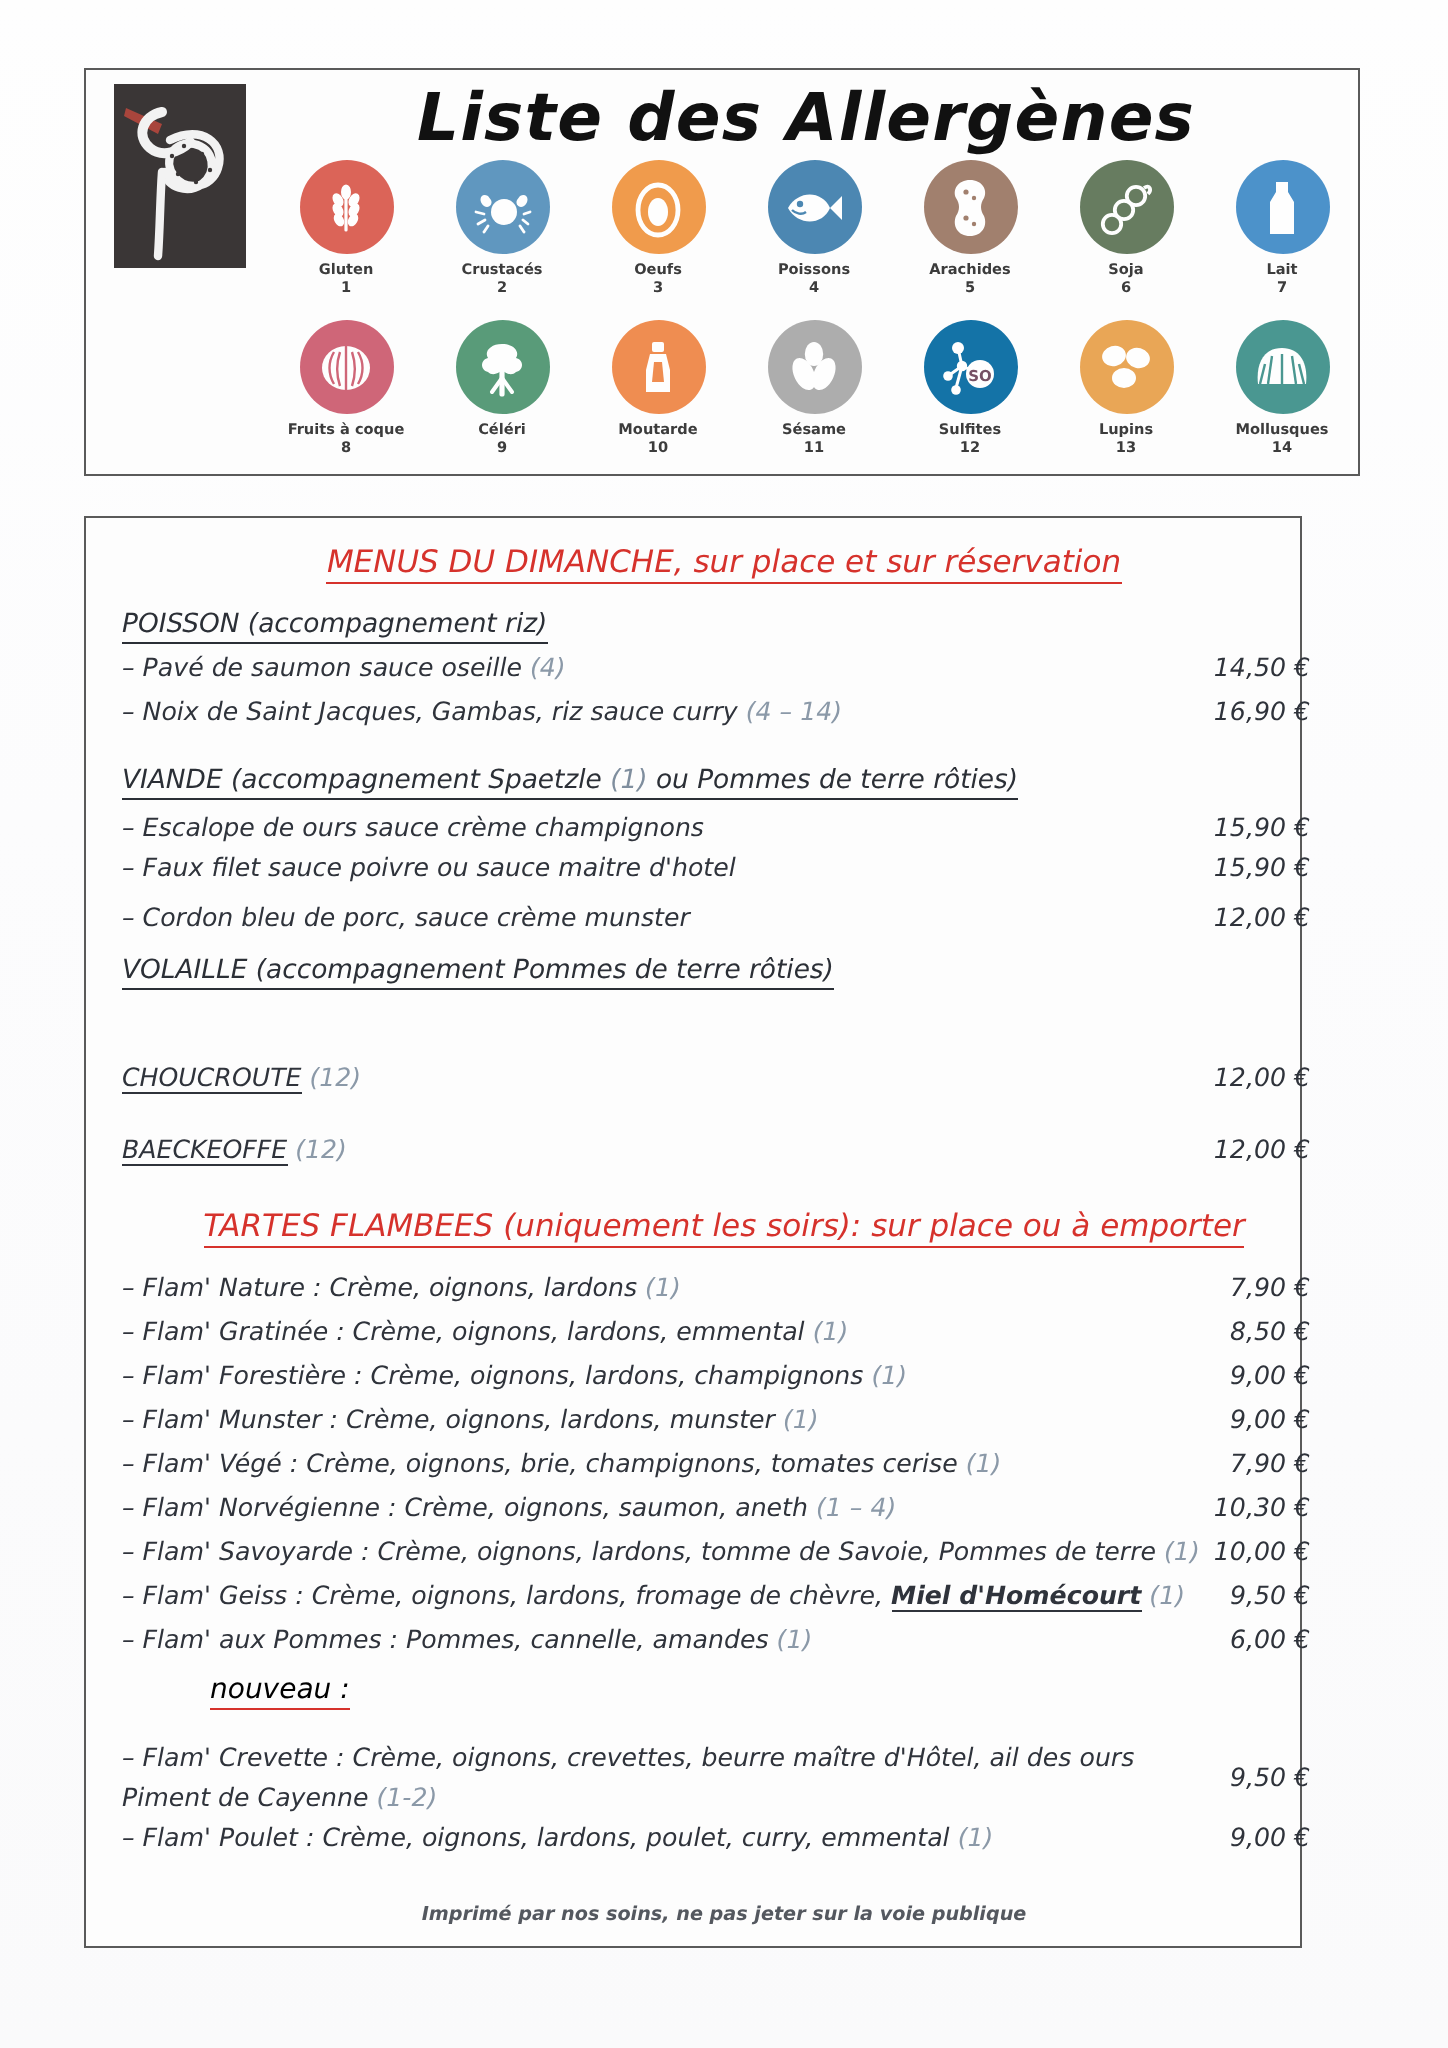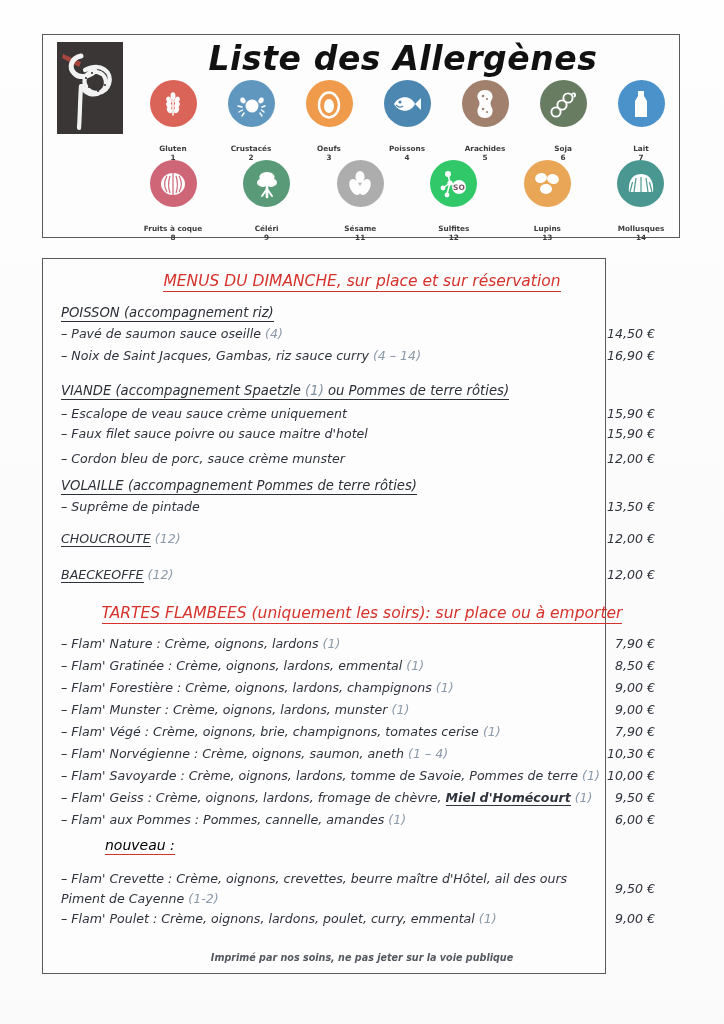--- a/index.html
+++ b/index.html
@@ -65,21 +65,21 @@
   .allergen .disc {
     width: 47px; height: 47px;
     border-radius: 50%;
     display: flex;
     align-items: center;
     justify-content: center;
     opacity: 0.93;
   }
   .allergen .disc svg { display:block; }
   .allergen .a-label {
-    margin-top: 17px;
+    margin-top: 3px;
     font-family: "DejaVu Sans", sans-serif;
     font-size: 7.3px;
     font-weight: bold;
     color: #3c3c3c;
     text-align: center;
     line-height: 1.25;
     white-space: nowrap;
   }
   .allergen .a-num {
     font-family: "DejaVu Sans", sans-serif;
@@ -87,21 +87,21 @@
     font-weight: bold;
     color: #3c3c3c;
     text-align: center;
     line-height: 1.25;
   }
 
   
   #menu-box {
     position: absolute;
     left: 42px; top: 258px;
-    width: 564px; height: 716px;
+    width: 609px; height: 716px;
     border: 1.5px solid #5a5a5a;
     background: #fdfdfd;
     box-sizing: border-box;
     padding: 12px;
   }
 
   .section-title-red {
     position: absolute;
     left: 0; width: 638px;
     text-align: center;
@@ -337,35 +337,46 @@
             <path d="M14 3 C8 3 5 7 7 10 C3 11 3 16 7 17 C9 19 12 18 14 16
                      C16 18 19 19 21 17 C25 16 25 11 21 10 C23 7 20 3 14 3 Z" fill="#ffffff"></path>
             <path d="M14 15 L14 28" stroke="#ffffff" stroke-width="2.6" stroke-linecap="round"></path>
             <path d="M14 20 L9 27 M14 20 L19 27" stroke="#ffffff" stroke-width="2" stroke-linecap="round"></path>
           </svg>
         </div>
         <div class="a-label">Céléri</div>
         <div class="a-num">9</div>
       </div>
 
+      <div class="allergen">
+        <div class="disc" style="background:#ef8544">
+          <svg width="18" height="30" viewBox="0 0 18 30">
+            <rect x="6" y="2" width="6" height="5" rx="1" fill="#ffffff"></rect>
+            <path d="M5 8 L13 8 L15 16 L15 27 L3 27 L3 16 Z" fill="#ffffff"></path>
+            <path d="M7 12 L11 12 L12 22 L6 22 Z" fill="#ef8544"></path>
+          </svg>
+        </div>
+        <div class="a-label">Moutarde</div>
+        <div class="a-num">10</div>
+      </div>
 
       <div class="allergen">
         <div class="disc" style="background:#a8a8a8">
           <svg width="28" height="28" viewBox="0 0 28 28">
             <ellipse cx="9" cy="17" rx="5" ry="8.5" fill="#ffffff" transform="rotate(-25 9 17)"></ellipse>
             <ellipse cx="19" cy="17" rx="5" ry="8.5" fill="#ffffff" transform="rotate(25 19 17)"></ellipse>
             <ellipse cx="14" cy="7" rx="4.6" ry="6" fill="#ffffff"></ellipse>
           </svg>
         </div>
         <div class="a-label">Sésame</div>
         <div class="a-num">11</div>
       </div>
 
       <div class="allergen">
-        <div class="disc" style="background:#22c55e">
+        <div class="disc" style="background:#0369a1">
           <svg width="30" height="30" viewBox="0 0 30 30">
             <g stroke="#ffffff" stroke-width="1.5">
               <line x1="11" y1="14" x2="20" y2="18"></line>
               <line x1="11" y1="14" x2="9" y2="5"></line>
               <line x1="11" y1="14" x2="4" y2="19"></line>
               <line x1="11" y1="14" x2="8" y2="25"></line>
             </g>
             <circle cx="20" cy="18" r="7" fill="#ffffff"></circle>
             <text x="20" y="21.3" font-family="DejaVu Sans, sans-serif" font-size="7.5" font-weight="bold" fill="#6b4459" text-anchor="middle">SO</text>
             <circle cx="9" cy="5" r="3" fill="#ffffff"></circle>
@@ -424,38 +435,34 @@
     </div>
     <div class="row" style="top:89px;">
       <span class="desc"><span>– Noix de Saint Jacques, Gambas, riz sauce curry </span><span class="allerg-ref">(4 – 14)</span></span>
       <span class="price">16,90 €</span>
     </div>
 
     <div class="cat-head" style="top:124px;">
       <span class="u"><span>VIANDE (accompagnement Spaetzle </span><span class="allerg-ref">(1)</span><span> ou Pommes de terre rôties)</span></span>
     </div>
     <div class="row" style="top:147px;">
-      <span class="desc">– Escalope de veau sauce crème uniquement</span>
+      <span class="desc">– Escalope de ours sauce crème champignons</span>
       <span class="price">15,90 €</span>
     </div>
     <div class="row" style="top:167px;">
       <span class="desc">– Faux filet sauce poivre ou sauce maitre d'hotel</span>
       <span class="price">15,90 €</span>
     </div>
     <div class="row" style="top:192px;">
       <span class="desc">– Cordon bleu de porc, sauce crème munster</span>
       <span class="price">12,00 €</span>
     </div>
 
     <div class="cat-head" style="top:219px;">
       <span class="u">VOLAILLE (accompagnement Pommes de terre rôties)</span>
-    </div>
-    <div class="row" style="top:240px;">
-      <span class="desc">– Suprême de pintade</span>
-      <span class="price">13,50 €</span>
     </div>
 
     <div class="row" style="top:272px;">
       <span class="desc"><span class="ul" style="font-weight:normal;">CHOUCROUTE</span> <span class="allerg-ref">(12)</span></span>
       <span class="price">12,00 €</span>
     </div>
 
     <div class="row" style="top:308px;">
       <span class="desc"><span class="ul" style="font-weight:normal;">BAECKEOFFE</span> <span class="allerg-ref">(12)</span></span>
       <span class="price">12,00 €</span>

